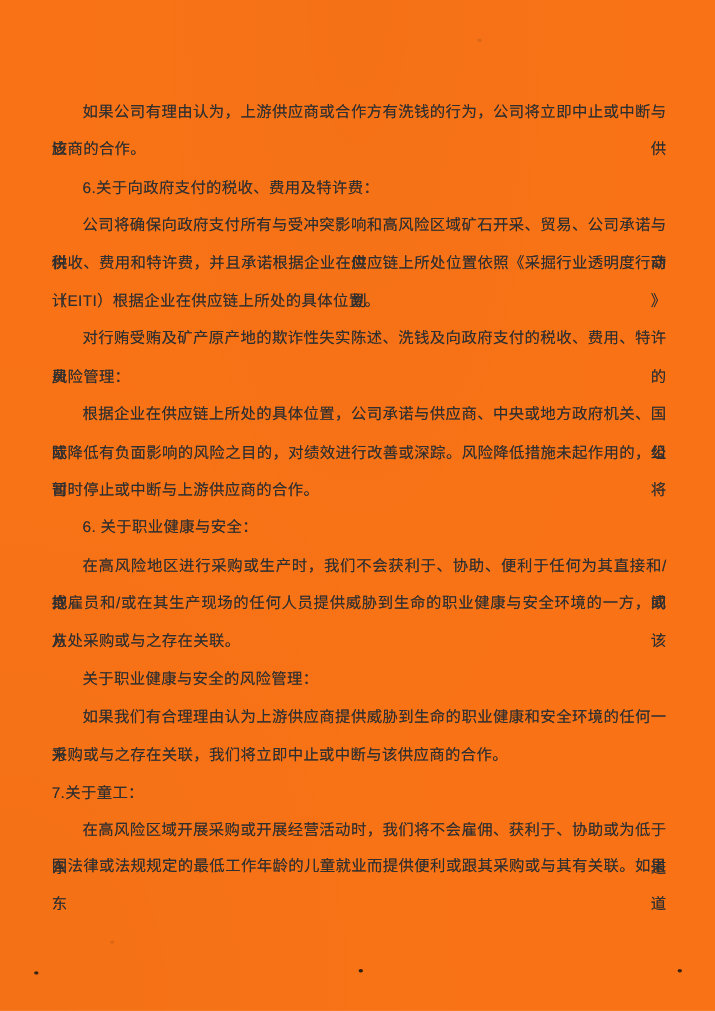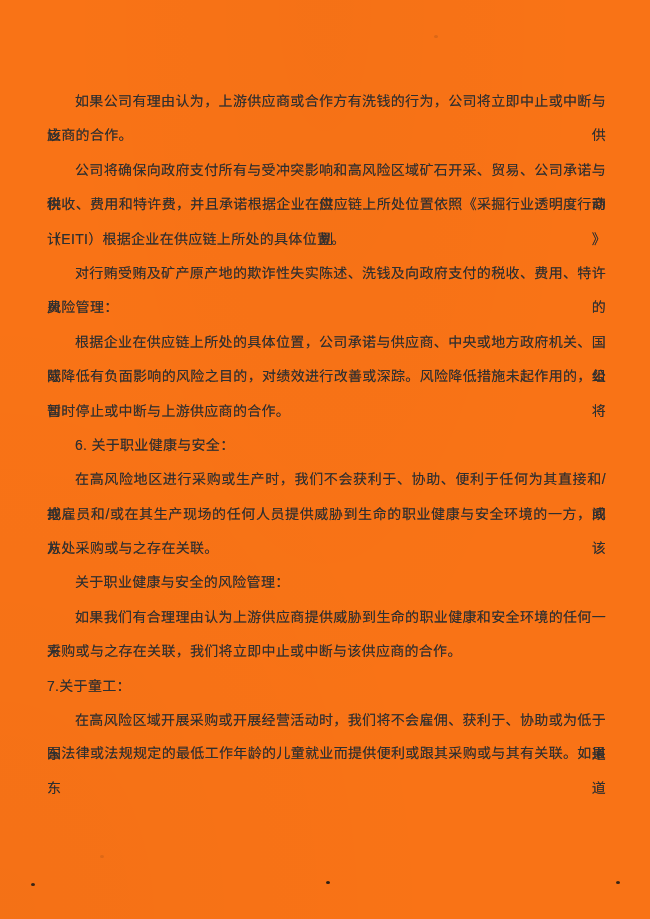--- a/index.html
+++ b/index.html
@@ -56,20 +56,21 @@
 </style>
 </head>
 <body>
 
 <div class="page">
 
   <div class="text-block">
 
   <div class="line fill" style="text-indent: 2em;">如果公司有理由认为，上游供应商或合作方有洗钱的行为，公司将立即中止或中断与该供</div>
       <div class="line" style="text-indent: 0em;">应商的合作。</div>
+      <div class="line" style="text-indent: 2em;">6.关于向政府支付的税收、费用及特许费：</div>
       <div class="line fill" style="text-indent: 2em;">公司将确保向政府支付所有与受冲突影响和高风险区域矿石开采、贸易、公司承诺与供应商</div>
       <div class="line fill" style="text-indent: 0em;">税收、费用和特许费，并且承诺根据企业在供应链上所处位置依照《采掘行业透明度行动计划》</div>
       <div class="line" style="text-indent: 0em;">（EITI）根据企业在供应链上所处的具体位置。</div>
       <div class="line fill" style="text-indent: 2em;">对行贿受贿及矿产原产地的欺诈性失实陈述、洗钱及向政府支付的税收、费用、特许费的</div>
       <div class="line" style="text-indent: 0em;">风险管理：</div>
       <div class="line fill" style="text-indent: 2em;">根据企业在供应链上所处的具体位置，公司承诺与供应商、中央或地方政府机关、国际组</div>
       <div class="line fill" style="text-indent: 0em;">或降低有负面影响的风险之目的，对绩效进行改善或深踪。风险降低措施未起作用的，公司将</div>
       <div class="line" style="text-indent: 0em;">暂时停止或中断与上游供应商的合作。</div>
       <div class="line" style="text-indent: 2em;">6. 关于职业健康与安全：</div>
       <div class="line fill" style="text-indent: 2em;">在高风险地区进行采购或生产时，我们不会获利于、协助、便利于任何为其直接和/或间</div>

